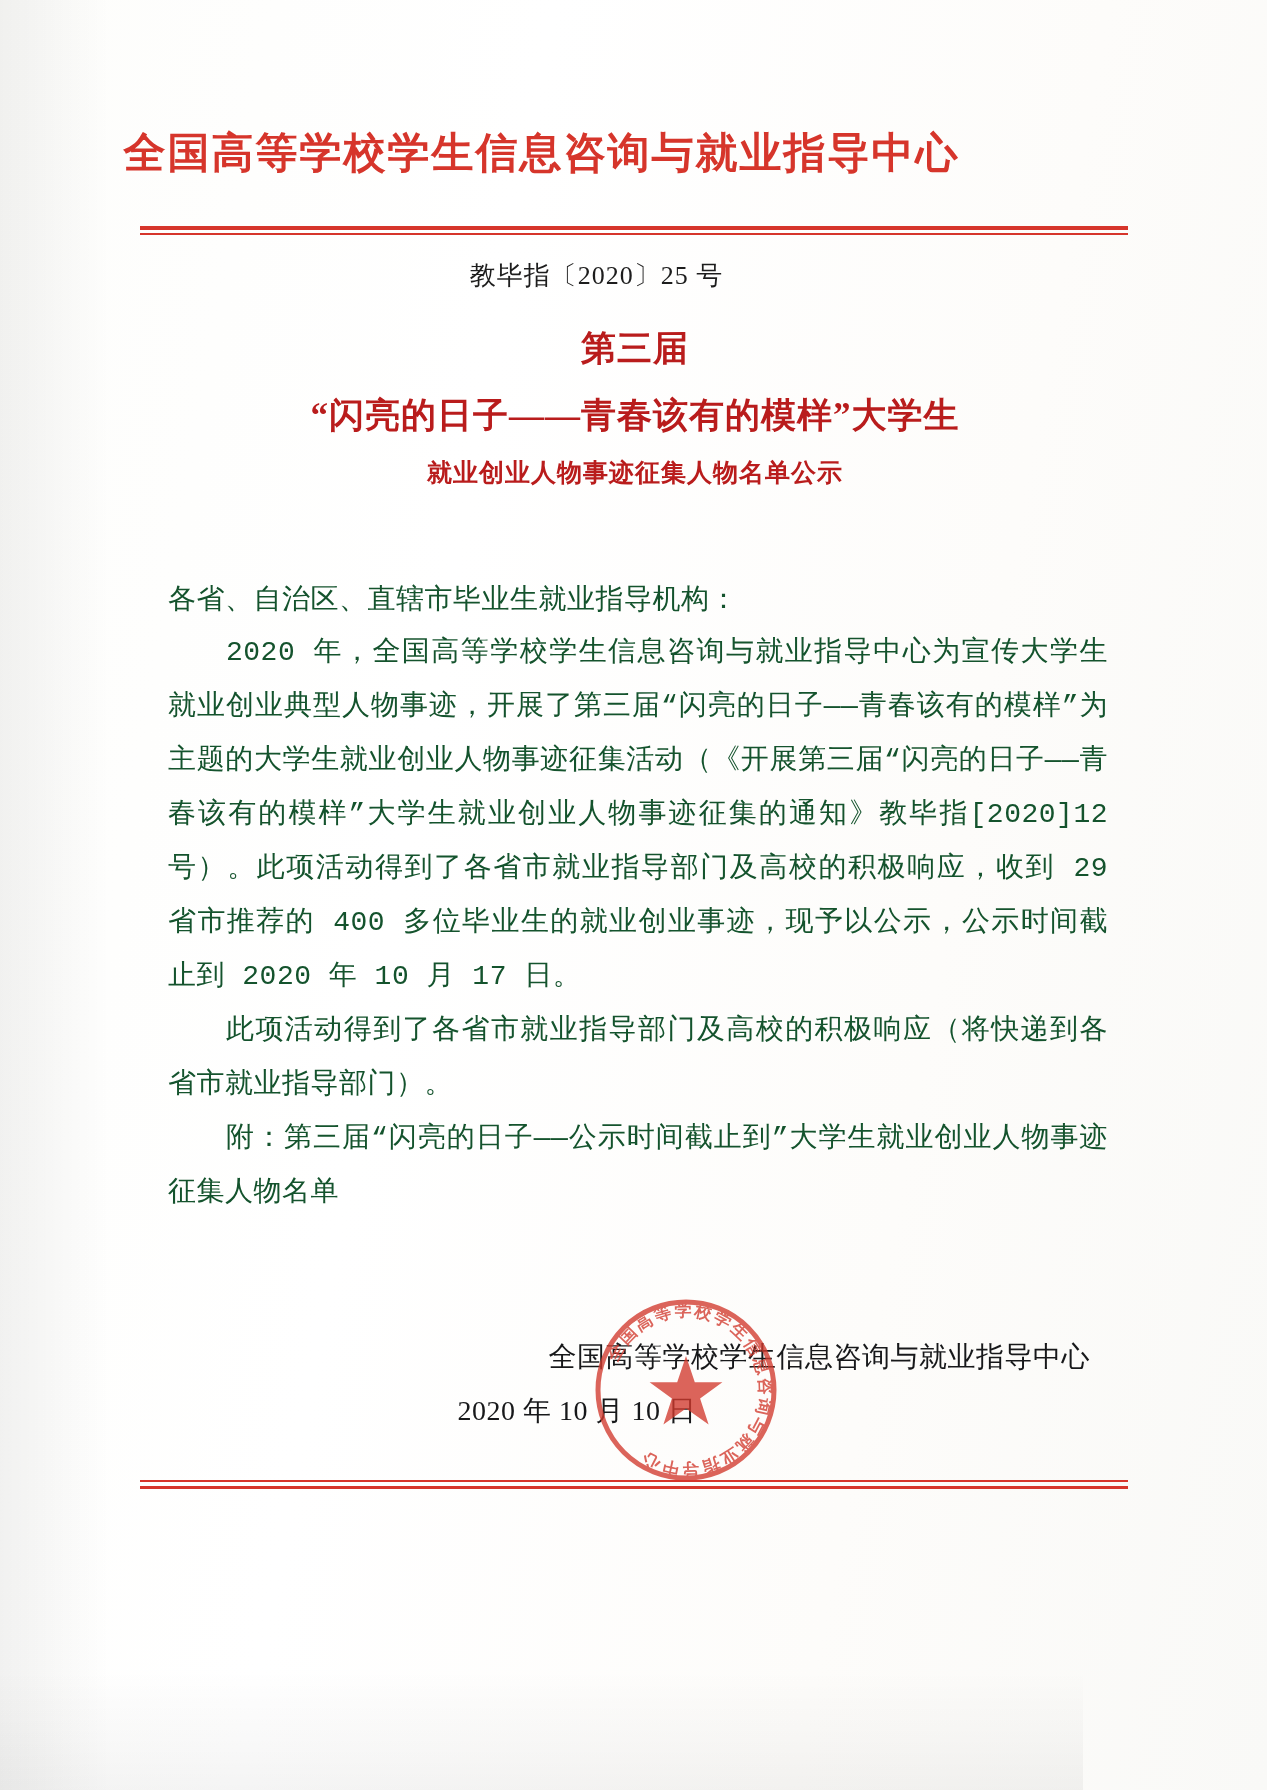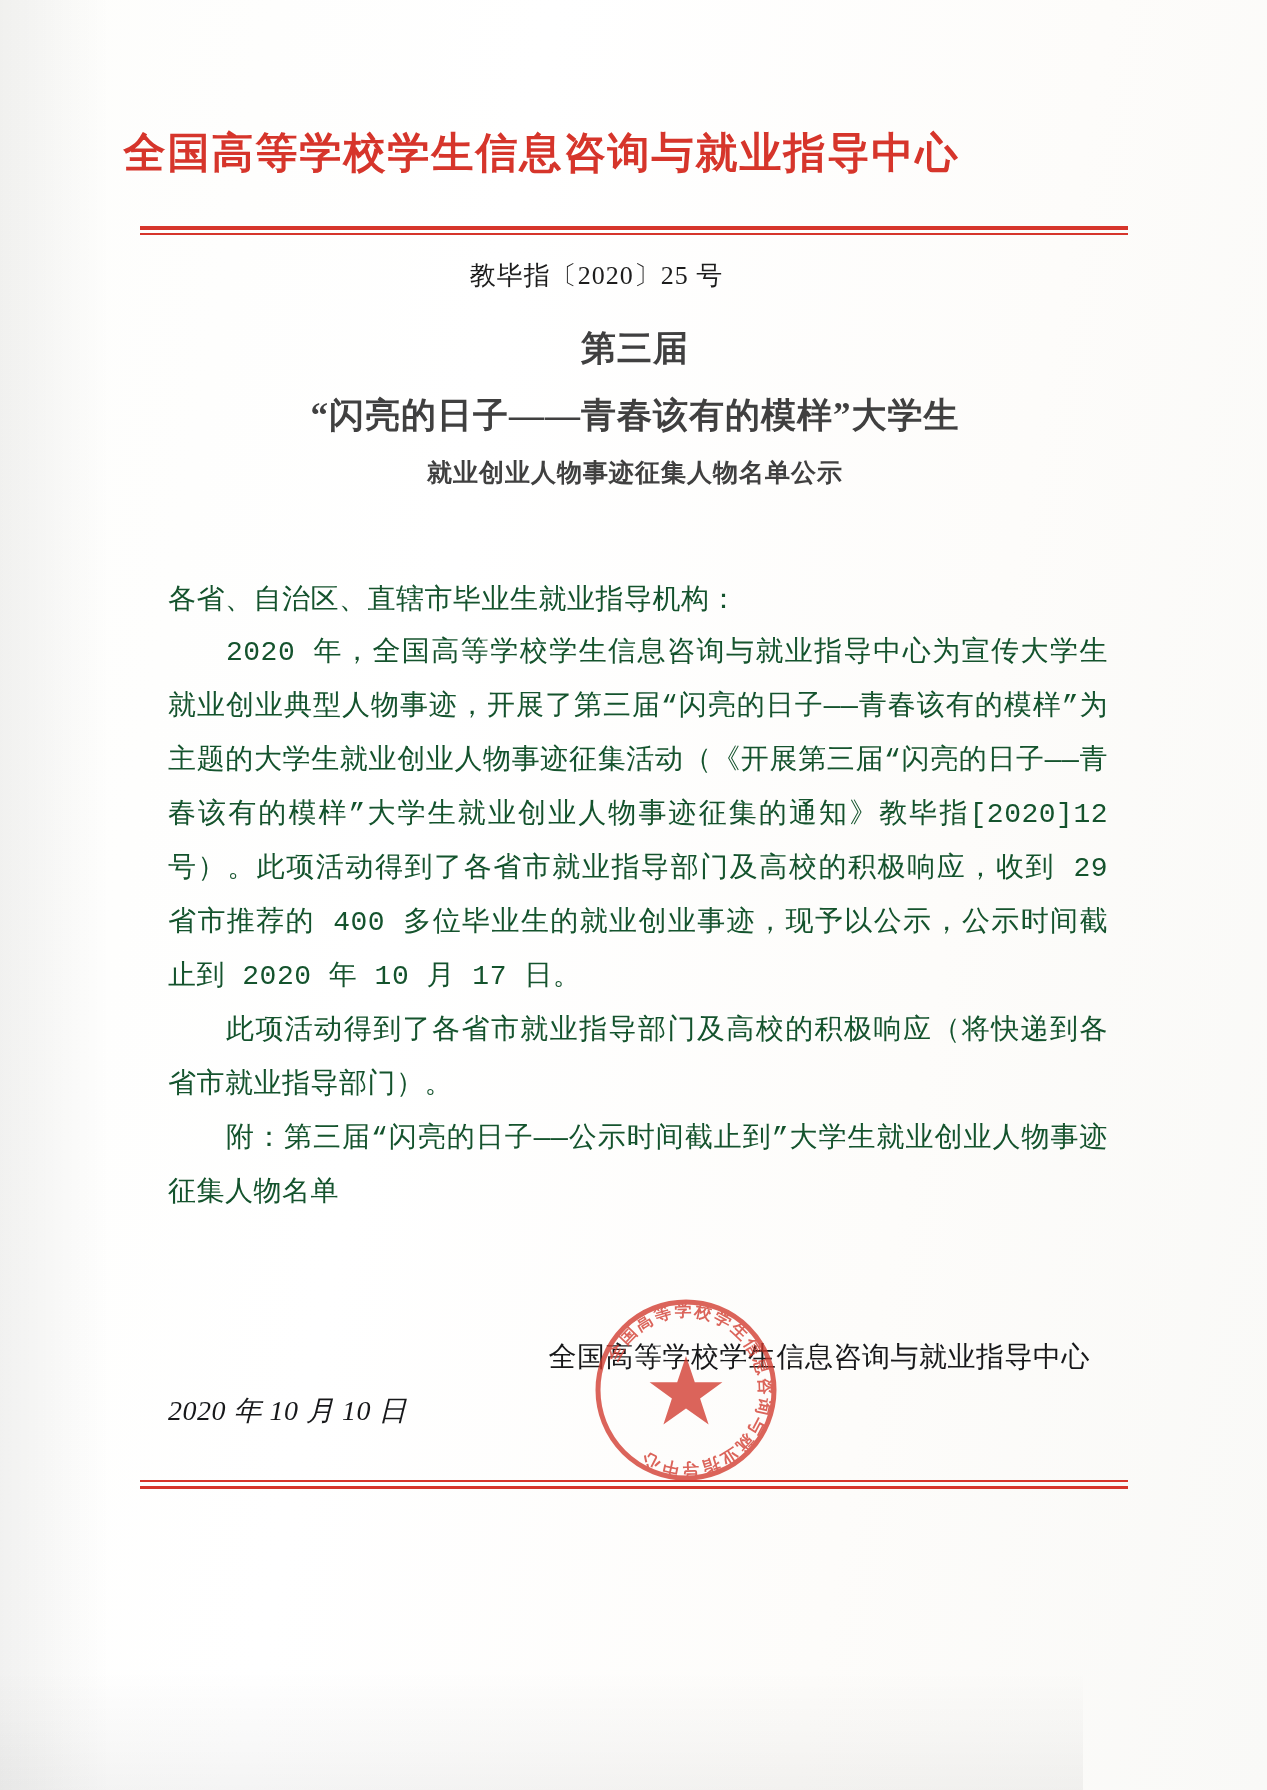--- a/index.html
+++ b/index.html
@@ -93,21 +93,21 @@
     left: 150px;
     top: 316px;
     width: 970px;
     text-align: center;
   }
   .title-line {
     font-weight: bold;
     font-size: 36px;
     line-height: 1.9;
     letter-spacing: 1px;
-    color: #404040;
+    color: #b91c1c;
   }
   .title-line.l1 { font-size: 35px; }
   .title-line.l2 { font-size: 35px; text-align: center; }
   .title-line.l3 { font-size: 25px; }
 
   
   .body-block {
     position: absolute;
     left: 168px;
     top: 572px;
@@ -135,23 +135,22 @@
     font-size: 28px;
     line-height: 54px;
     letter-spacing: 0.5px;
     color: #17181a;
   }
   .signature .sig-line {
     text-align: right;
     padding-right: 18px;
   }
   .signature .sig-date {
-    text-align: left;
+    text-align: center;
     padding-right: 122px;
-    font-style: italic;
   }
 
   
   .seal {
     position: absolute;
     left: 586px;
     top: 1290px;
     width: 200px;
     height: 200px;
     opacity: 0.78;

